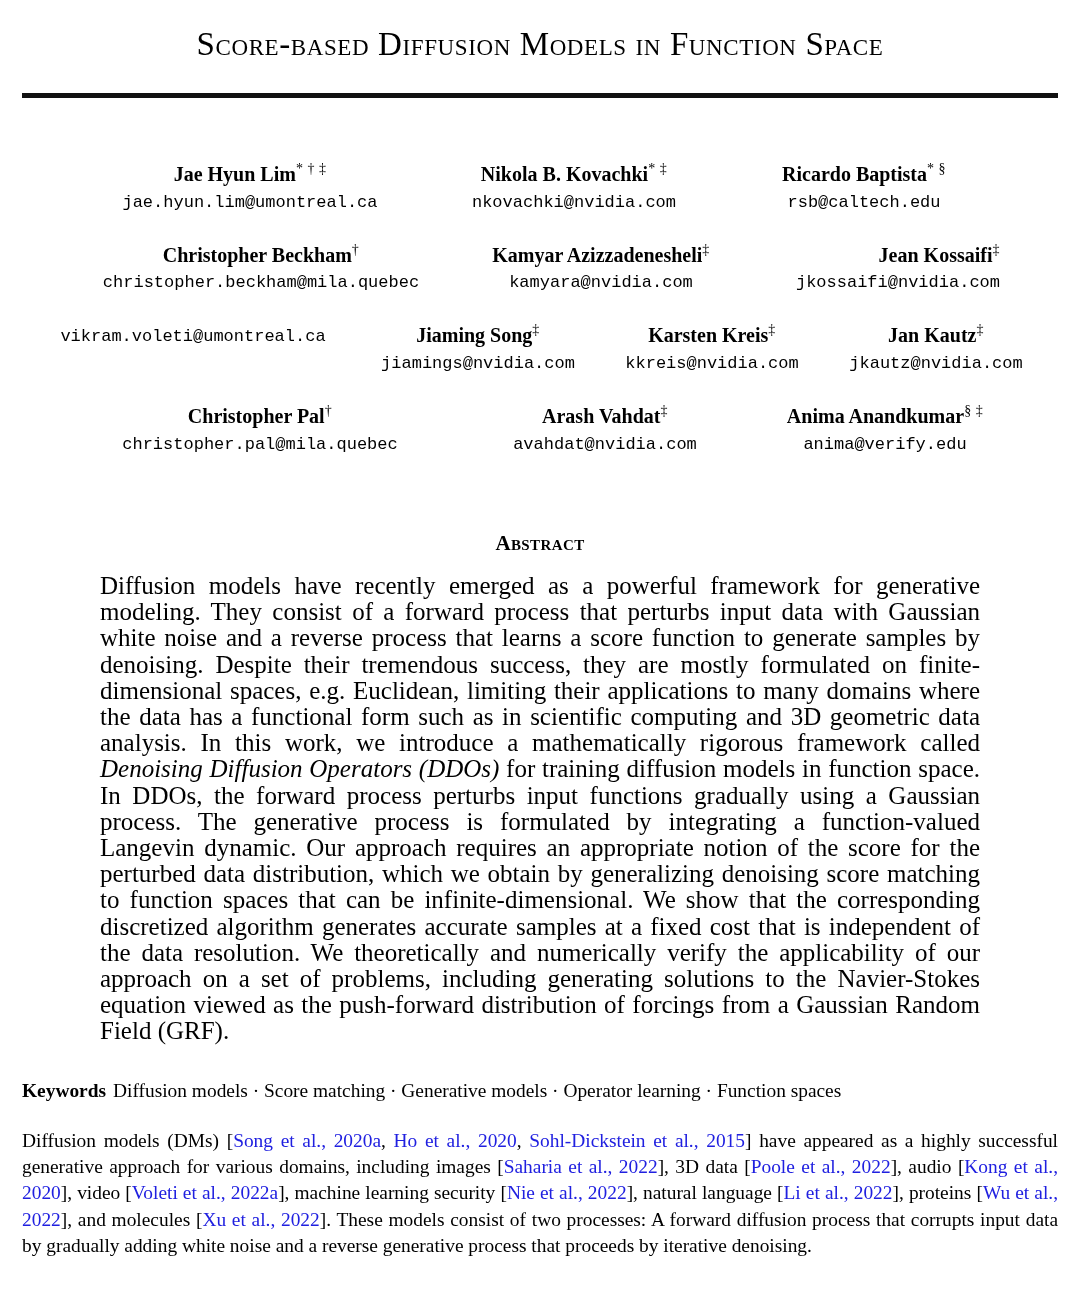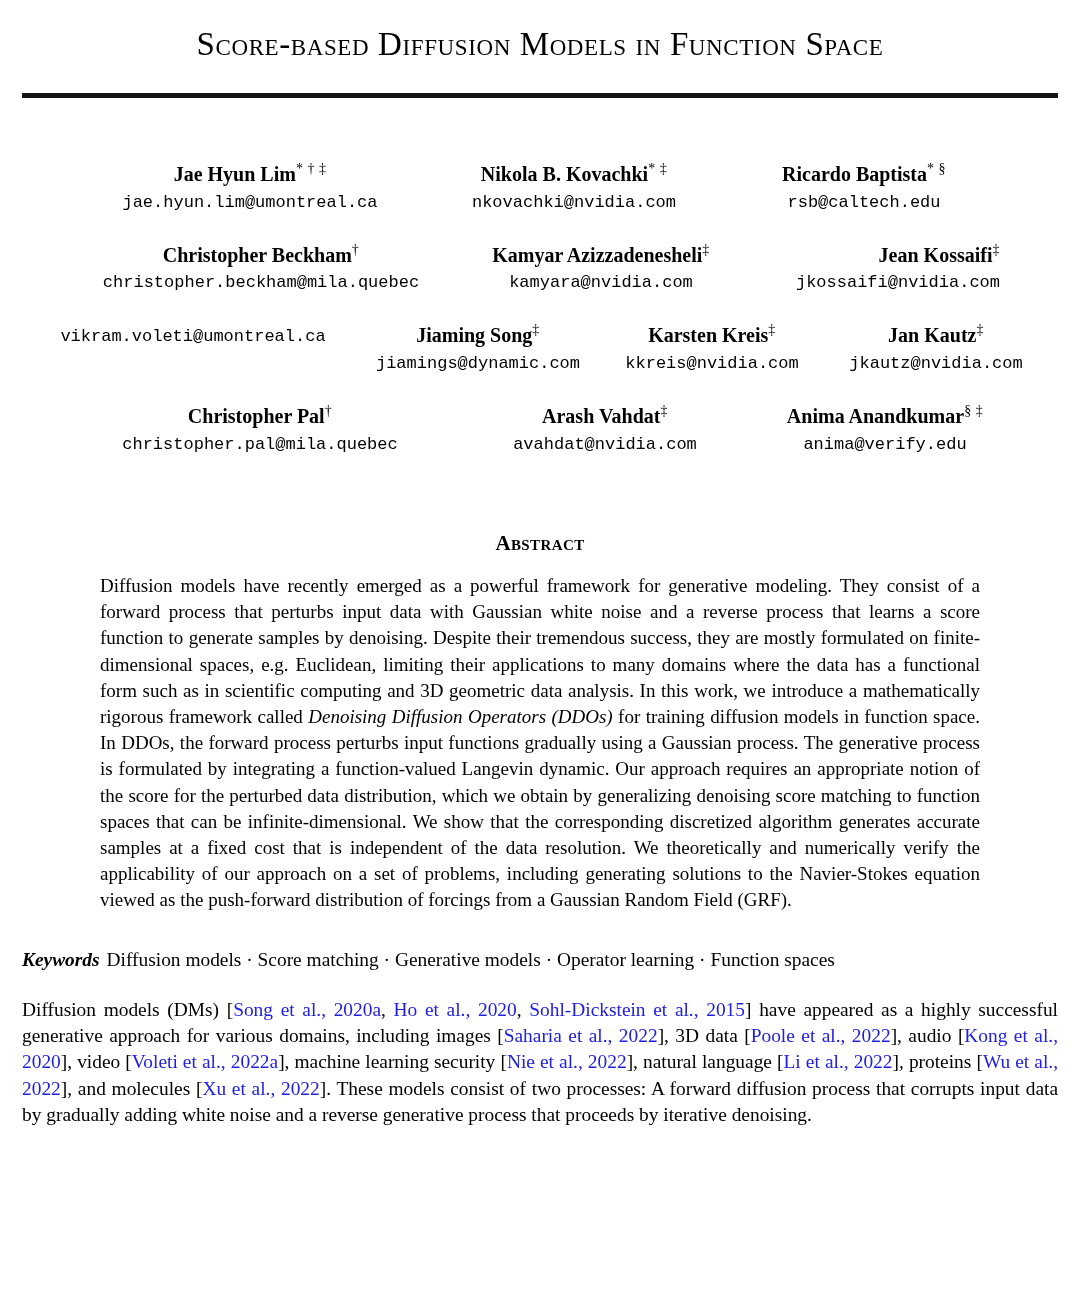--- a/index.html
+++ b/index.html
@@ -105,37 +105,36 @@
   }
   .abstract-heading {
     text-align: center;
     font-variant: small-caps;
     font-weight: bold;
     font-size: 21px;
     letter-spacing: 0.4px;
     margin-bottom: 17px;
   }
   .abstract-body {
-    font-size: 19px;
+    font-size: 25px;
     line-height: 26.2px;
     text-align: justify;
     text-justify: inter-word;
     hyphens: none;
   }
   .abstract-body i { font-style: italic; }
 
   
   .keywords {
     margin: 33px 22px 0 22px;
     font-size: 19.4px;
     line-height: 26px;
   }
   .kw-label {
     font-weight: bold;
-    font-style: italic;
     margin-right: 7px;
   }
 
   
   .section-heading {
     margin: 48px 22px 0 22px;
     font-size: 25px;
     font-weight: bold;
   }
   .section-num {
@@ -190,21 +189,21 @@
           <div class="author-name">Jean Kossaifi<sup>‡</sup></div>
           <div class="author-email">jkossaifi@nvidia.com</div>
         </div>
       </div>
     <div class="author-row row3" id="arow2">
         <div class="author-col">
           <div class="author-email">vikram.voleti@umontreal.ca</div>
         </div>
         <div class="author-col">
           <div class="author-name">Jiaming Song<sup>‡</sup></div>
-          <div class="author-email">jiamings@dynamic.com</div>
+          <div class="author-email">jiamings@nvidia.com</div>
         </div>
         <div class="author-col">
           <div class="author-name">Karsten Kreis<sup>‡</sup></div>
           <div class="author-email">kkreis@nvidia.com</div>
         </div>
         <div class="author-col">
           <div class="author-name">Jan Kautz<sup>‡</sup></div>
           <div class="author-email">jkautz@nvidia.com</div>
         </div>
       </div>

